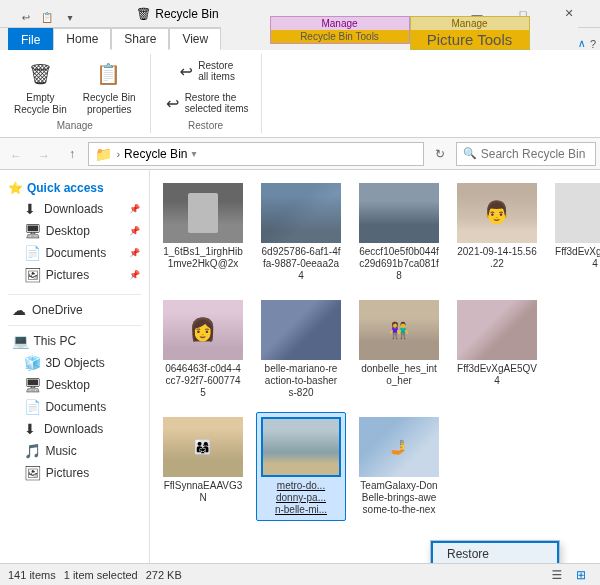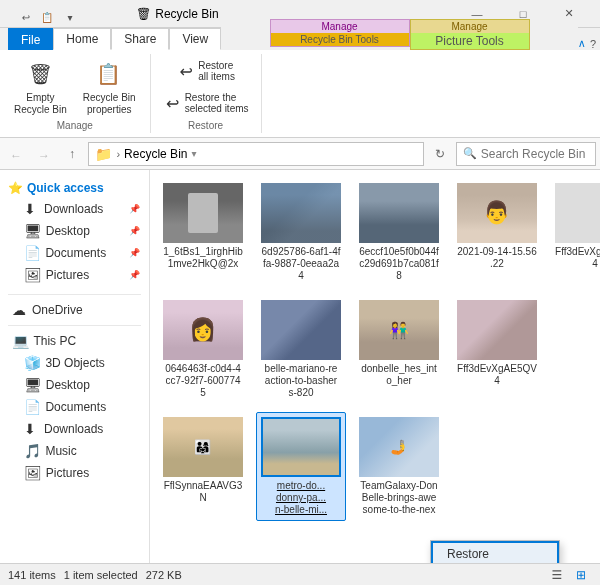--- a/index.html
+++ b/index.html
@@ -289,21 +289,21 @@
   <div class="ribbon-tab active-white">Share</div>
   <div class="ribbon-tab active-white">View</div>
   <div style="flex:1;display:flex;flex-direction:column;align-items:center;background:#f0f0f0;">
     <div style="display:flex;width:100%;justify-content:center;gap:0;">
       <div style="display:flex;flex-direction:column;align-items:center;min-width:140px;">
         <div style="font-size:10px;color:#800080;padding:1px 8px;background:#e8c8e8;border:1px solid #c890c8;border-bottom:none;width:100%;text-align:center;">Manage</div>
         <div style="font-size:10px;color:#555;padding:1px 8px;background:#eab308;border:1px solid #c890c8;border-top:none;width:100%;text-align:center;">Recycle Bin Tools</div>
       </div>
       <div style="display:flex;flex-direction:column;align-items:center;min-width:120px;">
         <div style="font-size:10px;color:#806000;padding:1px 8px;background:#e8d890;border:1px solid #c8b840;border-bottom:none;width:100%;text-align:center;">Manage</div>
-        <div style="font-size:12px;color:#555;padding:1px 8px;background:#bef264;border:1px solid #c8b840;border-top:none;width:100%;text-align:center;">Picture Tools</div>
+        <div style="font-size:15px;color:#555;padding:1px 8px;background:#eab308;border:1px solid #c8b840;border-top:none;width:100%;text-align:center;">Picture Tools</div>
       </div>
     </div>
   </div>
   <div style="display:flex;align-items:center;padding-right:4px;">
     <div style="font-size:11px;color:#0078d7;cursor:pointer;">∧</div>
     <div style="font-size:11px;color:#555;cursor:pointer;margin-left:4px;">?</div>
   </div>
 </div>
 
 <div class="ribbon">

